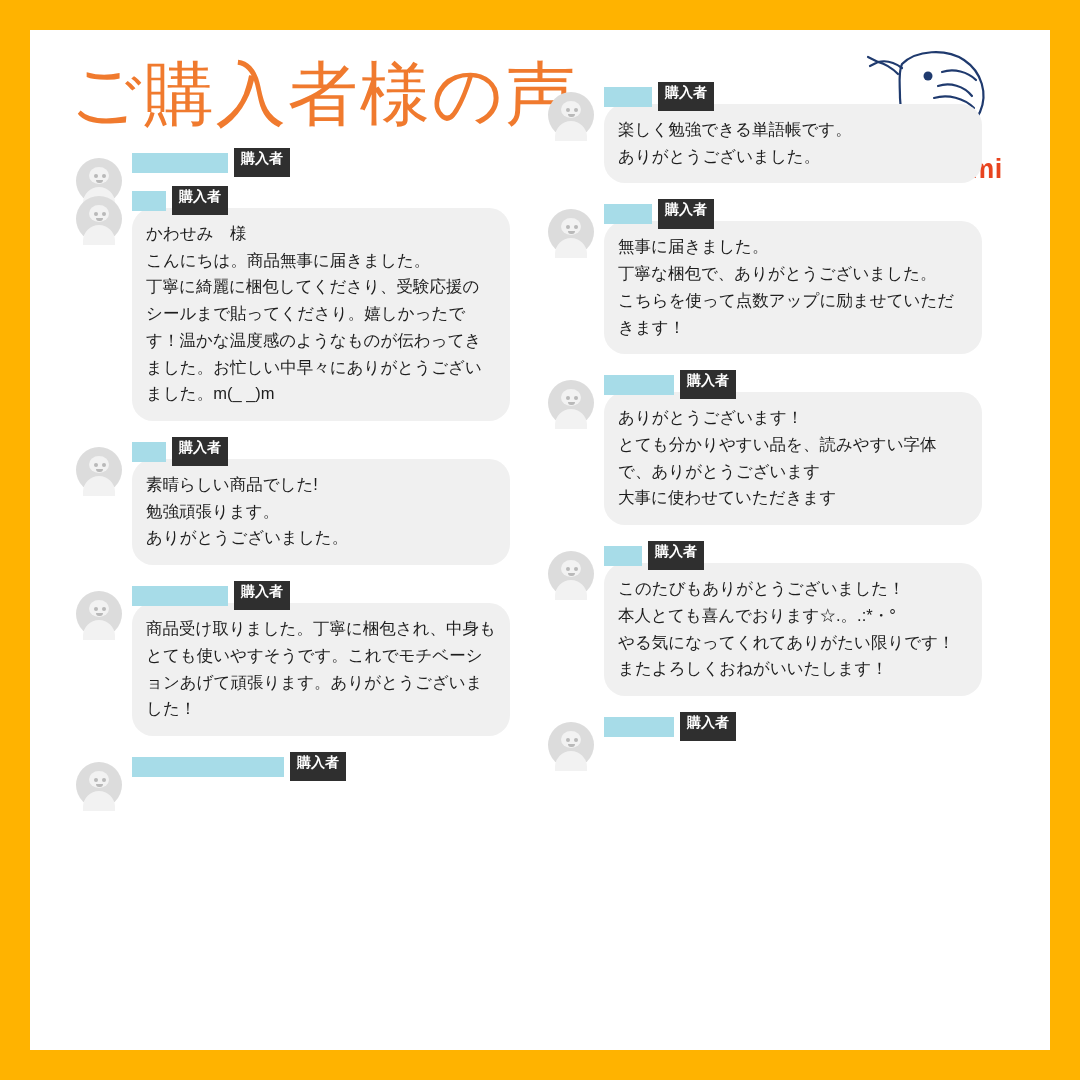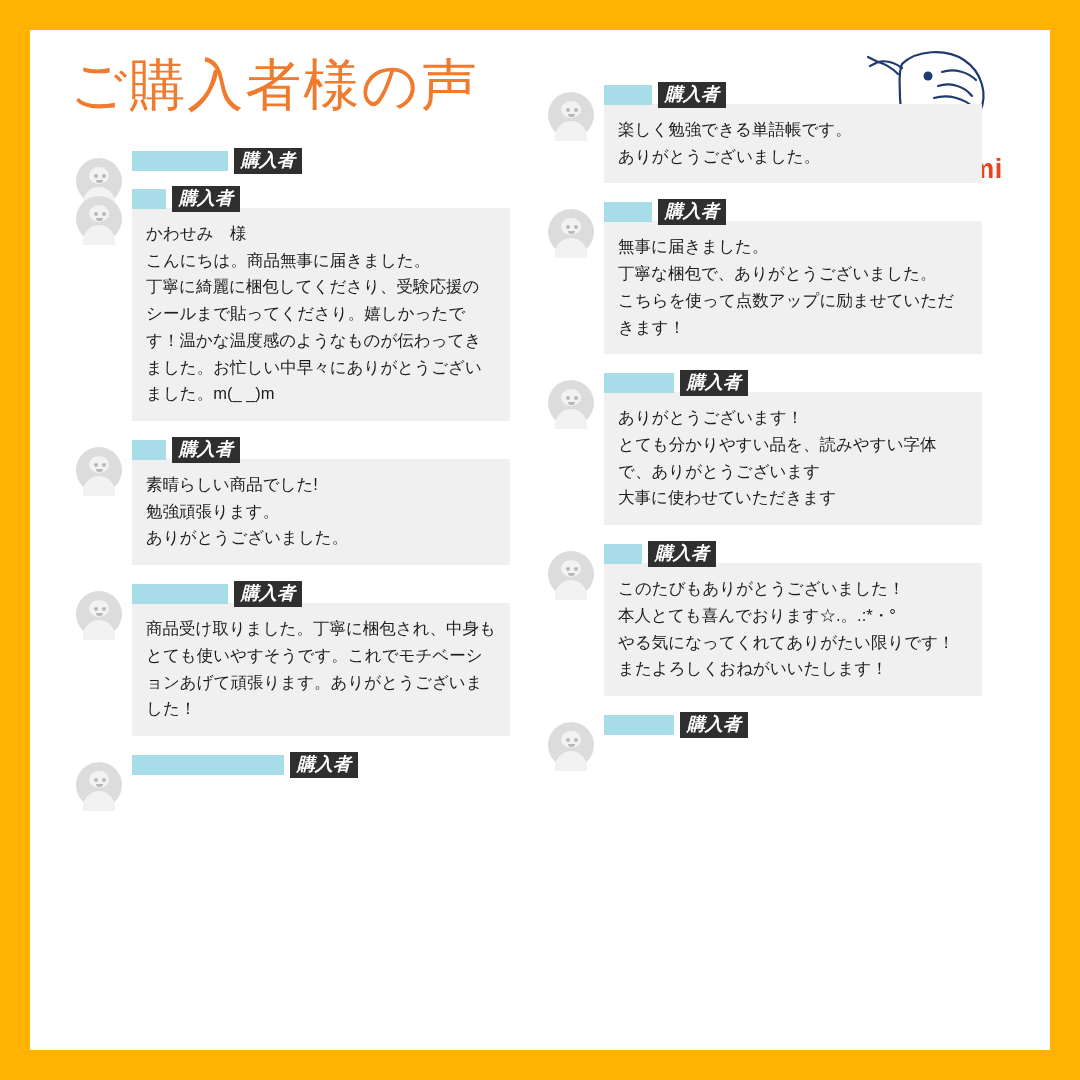--- a/index.html
+++ b/index.html
@@ -19,21 +19,21 @@
     top: 30px;
     width: 1020px;
     height: 1020px;
     background: #ffffff;
     box-sizing: border-box;
   }
   .title {
     position: absolute;
     left: 40px;
     top: 18px;
-    font-size: 56px;
+    font-size: 70px;
     color: #F07A2E;
     font-family: Liberation Sans, sans-serif;
     letter-spacing: 2px;
     white-space: nowrap;
   }
   .logo {
     position: absolute;
     right: 18px;
     top: 16px;
     width: 190px;
@@ -119,36 +119,36 @@
   .name-bar {
     display: inline-block;
     height: 20px;
     background: #A7DCE8;
     vertical-align: middle;
   }
   .buyer-tag {
     display: inline-block;
     background: #2f2f2f;
     color: #ffffff;
-    font-size: 18px;
+    font-size: 14px;
     font-weight: bold;
-    padding: 2px 7px 3px 7px;
+    padding: 2px 7px 11px 7px;
     vertical-align: middle;
     margin-left: 6px;
     line-height: 1.15;
-    font-style: italic;
   }
   .bubble {
     background: #f0f0f0;
     padding: 12px 14px 14px 14px;
     font-size: 16.5px;
     line-height: 1.62;
     color: #1d1d1d;
     white-space: pre-wrap;
     box-sizing: border-box;
+    border-radius: 21px;
   }
 </style>
 </head>
 <body>
 
 <div class="page">
 
   <div class="title">ご購入者様の声</div>
 
   <div class="logo">

